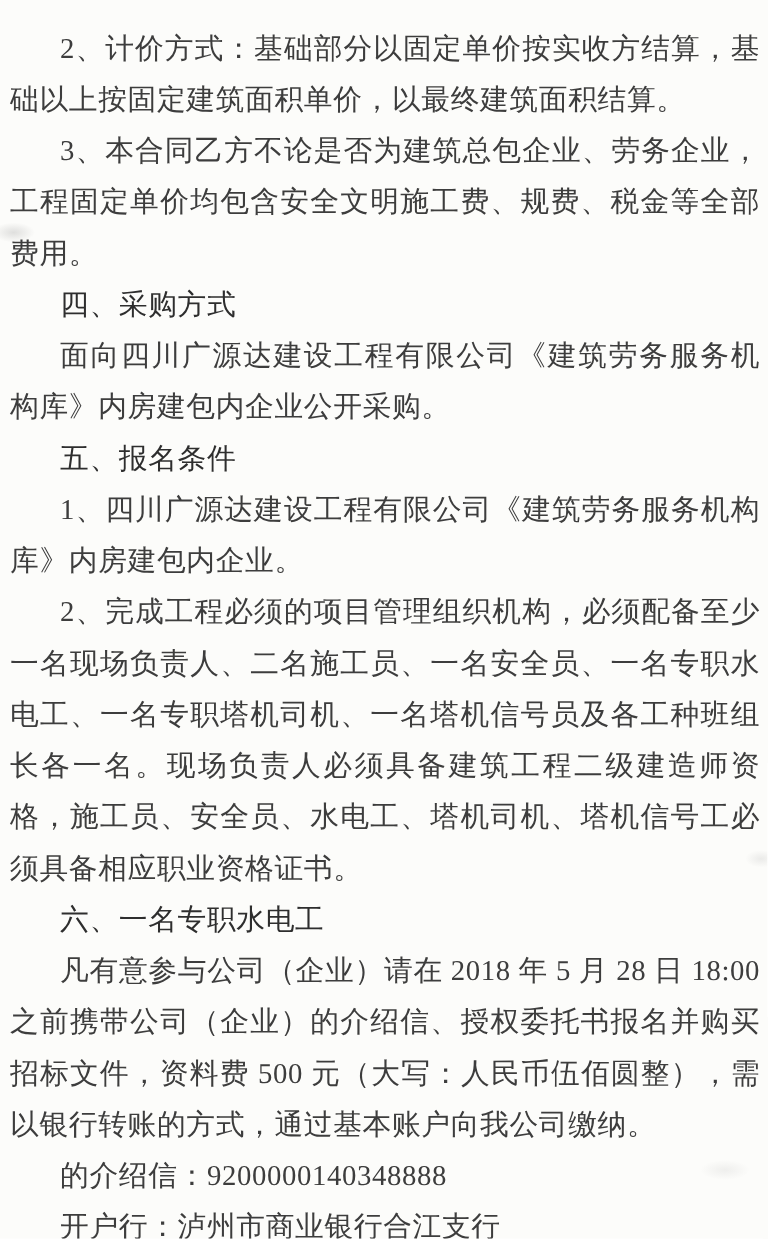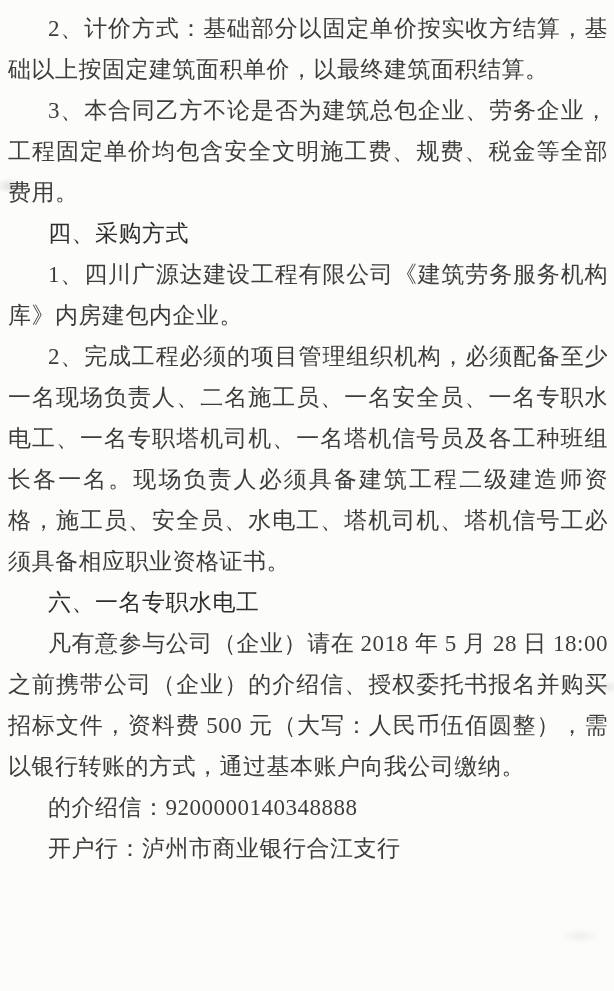--- a/index.html
+++ b/index.html
@@ -11,21 +11,21 @@
   .page{
     position:relative;
     width:614px;
     height:991px;
     box-sizing:border-box;
     background:var(--paper);
     color:var(--ink);
     font-family:"Liberation Serif","DejaVu Serif",serif;
     font-size:23px;
     line-height:41px;
-    padding:8px 6px 0 8px;
+    padding:18px 6px 0 8px;
     overflow:hidden;
   }
   .para{
     margin:0;
     text-indent:40px;
     text-align:justify;
     text-justify:inter-ideograph;
     letter-spacing:0.5px;
   }
   .detail{
@@ -62,20 +62,22 @@
 <body>
 
 <div class="page">
   <span class="smudge smudge-a"></span>
   <span class="smudge smudge-b"></span>
   <span class="smudge smudge-c"></span>
 
   <p class="para">2、计价方式：基础部分以固定单价按实收方结算，基础以上按固定建筑面积单价，以最终建筑面积结算。</p>
   <p class="para">3、本合同乙方不论是否为建筑总包企业、劳务企业，工程固定单价均包含安全文明施工费、规费、税金等全部费用。</p>
   <p class="heading">四、采购方式</p>
+  <p class="para">面向四川广源达建设工程有限公司《建筑劳务服务机构库》内房建包内企业公开采购。</p>
+  <p class="heading">五、报名条件</p>
   <p class="para">1、四川广源达建设工程有限公司《建筑劳务服务机构库》内房建包内企业。</p>
   <p class="para">2、完成工程必须的项目管理组织机构，必须配备至少一名现场负责人、二名施工员、一名安全员、一名专职水电工、一名专职塔机司机、一名塔机信号员及各工种班组长各一名。现场负责人必须具备建筑工程二级建造师资格，施工员、安全员、水电工、塔机司机、塔机信号工必须具备相应职业资格证书。</p>
   <p class="heading">六、一名专职水电工</p>
   <p class="para">凡有意参与公司（企业）请在 2018 年 5 月 28 日 18:00 之前携带公司（企业）的介绍信、授权委托书报名并购买招标文件，资料费 500 元（大写：人民币伍佰圆整），需以银行转账的方式，通过基本账户向我公司缴纳。</p>
   <p class="detail">的介绍信：9200000140348888</p>
   <p class="detail">开户行：泸州市商业银行合江支行</p>
 
 </div>
 
 </body></html>

